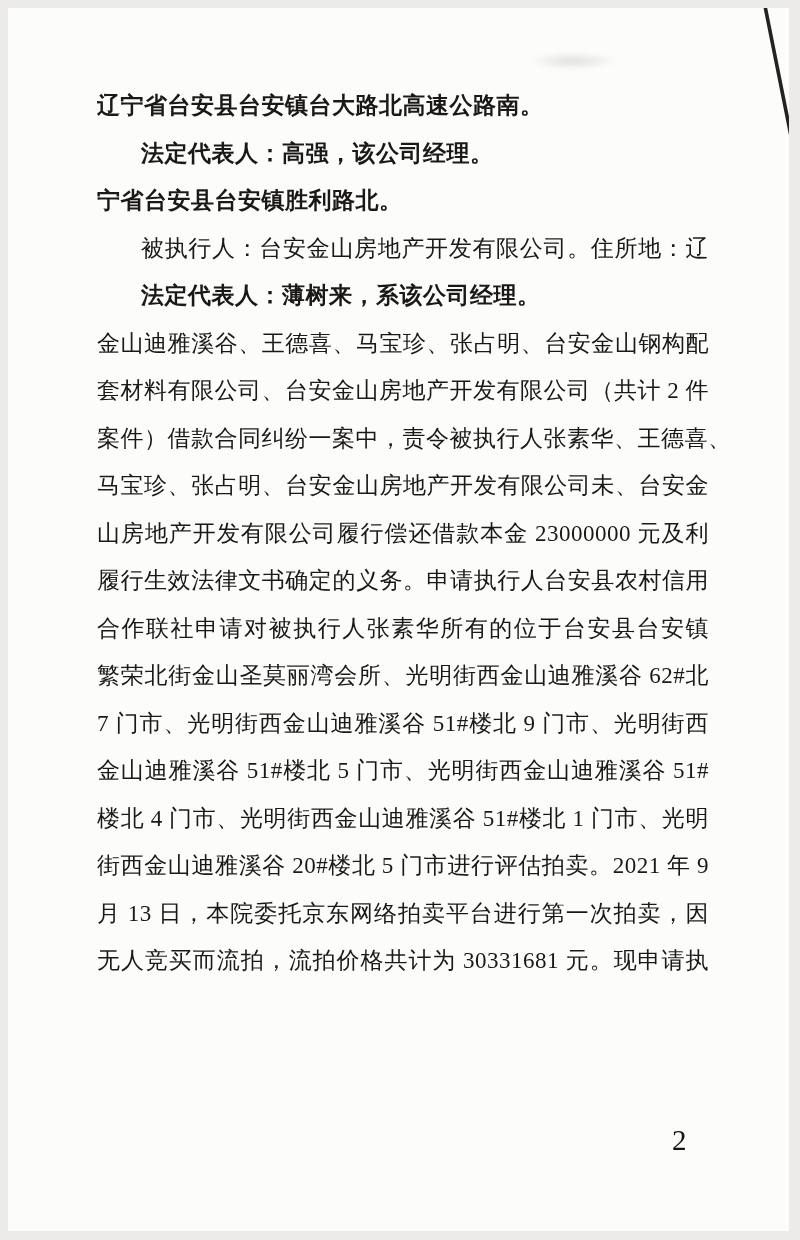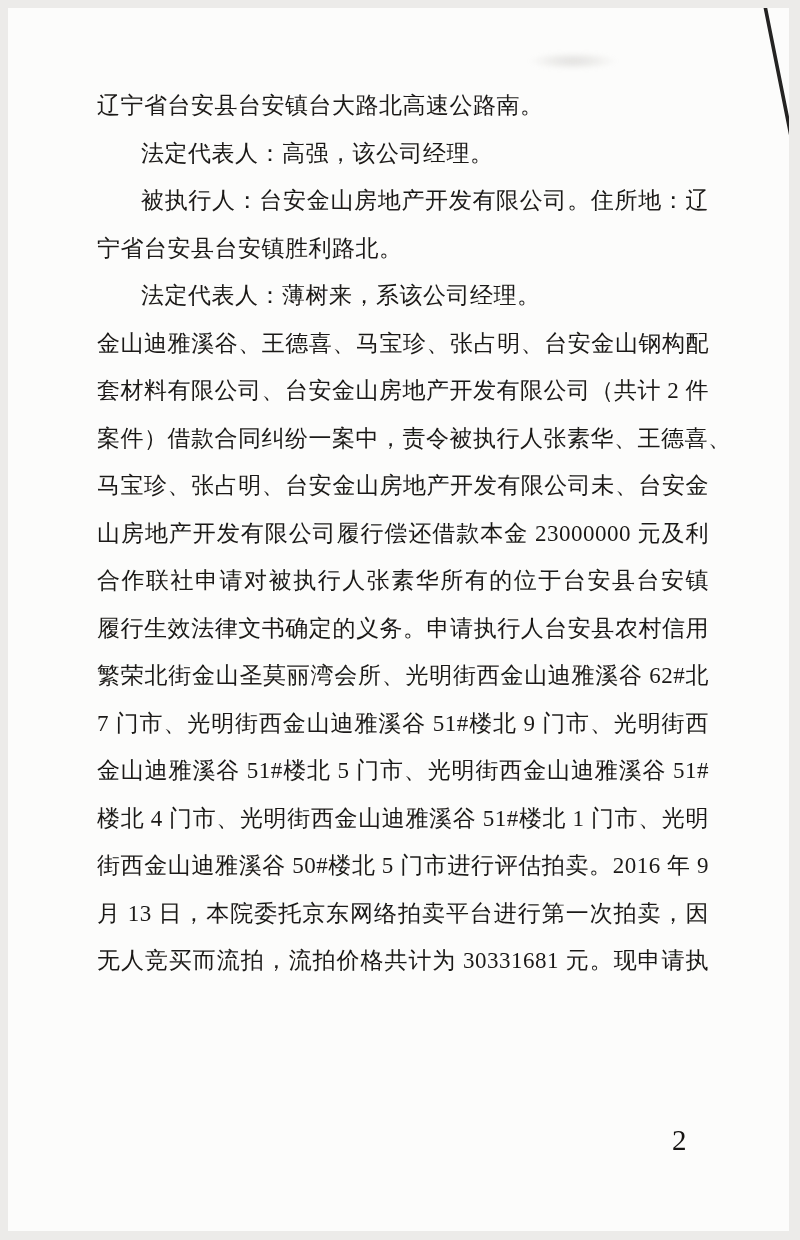--- a/index.html
+++ b/index.html
@@ -25,21 +25,21 @@
     height: 47.5px;
     line-height: 47.5px;
     font-size: 23px;
     color: #1b1917;
     white-space: nowrap;
     text-align: justify;
     text-align-last: justify;
     text-justify: inter-character;
     letter-spacing: 0.5px;
   }
-  .line.nj { text-align-last: left; }
+  .line.nj { text-align-last: left; font-weight: bold; }
   .line.ind { text-indent: 44px; }
   .page-number {
     position: absolute;
     left: 664px; top: 1116px;
     font-size: 29px;
     line-height: 32px;
     color: #161412;
     font-family: "Liberation Serif", "DejaVu Serif", serif;
   }
   .artifact-svg {
@@ -59,35 +59,35 @@
 </head>
 <body>
 
 <div class="page">
 
   <div class="smudge"></div>
 
   <div class="text-block">
     <div class="line nj">辽宁省台安县台安镇台大路北高速公路南。</div>
     <div class="line ind nj">法定代表人：高强，该公司经理。</div>
+    <div class="line nj">宁省台安县台安镇胜利路北。</div>
     <div class="line ind">被执行人：台安金山房地产开发有限公司。住所地：辽</div>
-    <div class="line nj">宁省台安县台安镇胜利路北。</div>
     <div class="line ind nj">法定代表人：薄树来，系该公司经理。</div>
     <div class="line">金山迪雅溪谷、王德喜、马宝珍、张占明、台安金山钢构配</div>
     <div class="line">套材料有限公司、台安金山房地产开发有限公司（共计 2 件</div>
     <div class="line">案件）借款合同纠纷一案中，责令被执行人张素华、王德喜、</div>
     <div class="line">马宝珍、张占明、台安金山房地产开发有限公司未、台安金</div>
     <div class="line">山房地产开发有限公司履行偿还借款本金 23000000 元及利</div>
+    <div class="line">履行生效法律文书确定的义务。申请执行人台安县农村信用</div>
     <div class="line">合作联社申请对被执行人张素华所有的位于台安县台安镇</div>
-    <div class="line">履行生效法律文书确定的义务。申请执行人台安县农村信用</div>
     <div class="line">繁荣北街金山圣莫丽湾会所、光明街西金山迪雅溪谷 62#北</div>
     <div class="line">7 门市、光明街西金山迪雅溪谷 51#楼北 9 门市、光明街西</div>
     <div class="line">金山迪雅溪谷 51#楼北 5 门市、光明街西金山迪雅溪谷 51#</div>
     <div class="line">楼北 4 门市、光明街西金山迪雅溪谷 51#楼北 1 门市、光明</div>
-    <div class="line">街西金山迪雅溪谷 50#楼北 5 门市进行评估拍卖。2016 年 9</div>
+    <div class="line">街西金山迪雅溪谷 20#楼北 5 门市进行评估拍卖。2021 年 9</div>
     <div class="line">月 13 日，本院委托京东网络拍卖平台进行第一次拍卖，因</div>
     <div class="line">无人竞买而流拍，流拍价格共计为 30331681 元。现申请执</div>
   </div>
 
   <div class="page-number">2</div>
 
   <svg class="artifact-svg" viewBox="0 0 781 1223" xmlns="http://www.w3.org/2000/svg">
     <line x1="757" y1="-2" x2="785" y2="138" stroke="#141312" stroke-width="3.6" stroke-linecap="round" opacity="0.93"></line>
   </svg>
 

